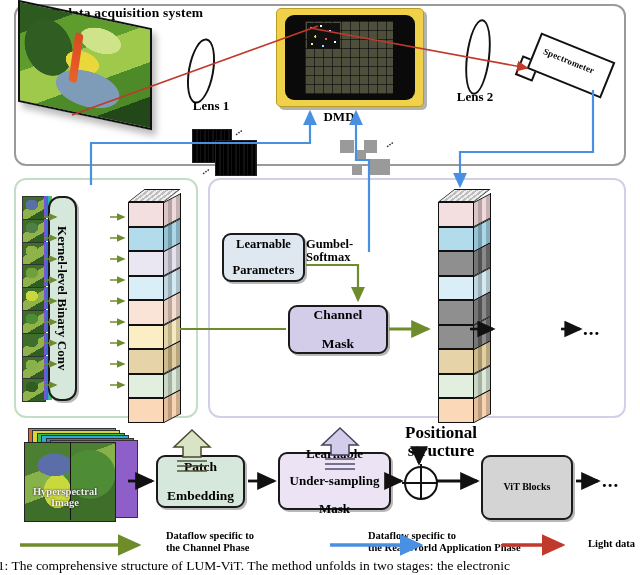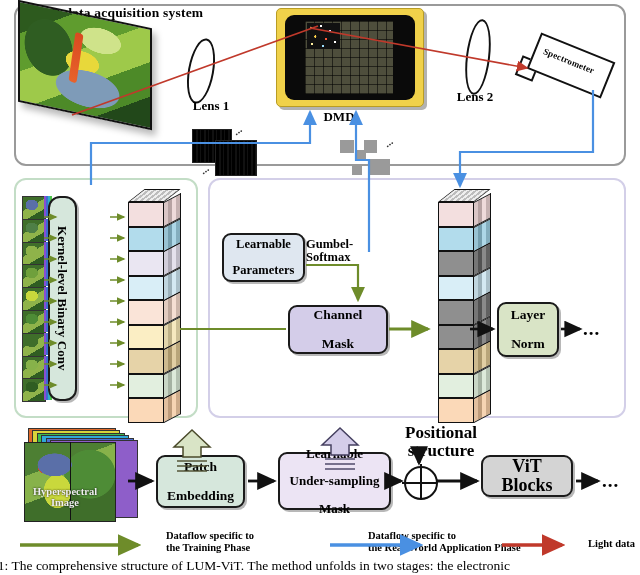--- a/index.html
+++ b/index.html
@@ -54,22 +54,22 @@
   }
   .patch-embed{
     left:156px;top:455px;width:89px;height:53px;
     background:#d6e7dc;font-size:13.5px;
   }
   .under-mask{
     left:278px;top:452px;width:113px;height:58px;
     background:#ece4f4;font-size:13px;
   }
   .vit-blocks{
-    left:481px;top:455px;width:92px;height:42px;
-    background:#d4d4d4;font-size:18px;
+    left:481px;top:455px;width:92px;height:65px;
+    background:#d4d4d4;font-size:10px;
   }
 
   
   .lbl{position:absolute;font-weight:bold;text-align:center;line-height:1.06;}
   .lbl-lens1{left:176px;top:99px;width:70px;font-size:13px;}
   .lbl-dmd{left:312px;top:110px;width:54px;font-size:13px;}
   .lbl-lens2{left:440px;top:90px;width:70px;font-size:13px;}
   .lbl-gumbel{left:306px;top:238px;width:62px;font-size:12.5px;text-align:left;}
   .lbl-posenc{left:385px;top:424px;width:112px;font-size:17px;}
   .lbl-hyper{
@@ -358,26 +358,20 @@
       <div class="slab" style="top: 122.5px; background: rgb(143, 143, 143);"></div>
       <div class="slab-side" style="top: 122.5px; background: repeating-linear-gradient(90deg, rgb(118, 118, 118) 0px, rgb(118, 118, 118) 4px, rgb(82, 82, 82) 4px, rgb(82, 82, 82) 8px, rgb(138, 138, 138) 8px, rgb(138, 138, 138) 12px, rgb(97, 97, 97) 12px, rgb(97, 97, 97) 17px);"></div>
       <div class="slab" style="top: 147px; background: rgb(230, 211, 168);"></div>
       <div class="slab-side" style="top: 147px; background: repeating-linear-gradient(90deg, rgb(205, 186, 143) 0px, rgb(205, 186, 143) 4px, rgb(169, 150, 107) 4px, rgb(169, 150, 107) 8px, rgb(225, 206, 163) 8px, rgb(225, 206, 163) 12px, rgb(184, 165, 122) 12px, rgb(184, 165, 122) 17px);"></div>
       <div class="slab" style="top: 171.5px; background: rgb(226, 239, 223);"></div>
       <div class="slab-side" style="top: 171.5px; background: repeating-linear-gradient(90deg, rgb(201, 214, 198) 0px, rgb(201, 214, 198) 4px, rgb(165, 178, 162) 4px, rgb(165, 178, 162) 8px, rgb(221, 234, 218) 8px, rgb(221, 234, 218) 12px, rgb(180, 193, 177) 12px, rgb(180, 193, 177) 17px);"></div>
       <div class="slab" style="top: 196px; background: rgb(251, 217, 184);"></div>
       <div class="slab-side" style="top: 196px; background: repeating-linear-gradient(90deg, rgb(226, 192, 159) 0px, rgb(226, 192, 159) 4px, rgb(190, 156, 123) 4px, rgb(190, 156, 123) 8px, rgb(246, 212, 179) 8px, rgb(246, 212, 179) 12px, rgb(205, 171, 138) 12px, rgb(205, 171, 138) 17px);"></div>
     </div>
 
-  <div class="box layer-norm">
-    <span>
-      <span>Layer</span><br>
-      <span>Norm</span>
-    </span>
-  </div>
   <div class="dots dots-ln">...</div>
 
   <div class="hs-wrap">
     <div id="hs-sheets">
         <div class="hs-sheet" style="left: 4px; top: 0px; background: rgb(224, 106, 42);"></div>
         <div class="hs-sheet" style="left: 8.4px; top: 2.4px; background: rgb(216, 212, 58);"></div>
         <div class="hs-sheet" style="left: 12.8px; top: 4.8px; background: rgb(63, 187, 74);"></div>
         <div class="hs-sheet" style="left: 17.2px; top: 7.2px; background: rgb(47, 168, 216);"></div>
         <div class="hs-sheet" style="left: 21.6px; top: 9.6px; background: rgb(74, 111, 212);"></div>
         <div class="hs-sheet" style="left: 26px; top: 12px; background: rgb(142, 94, 201);"></div>
@@ -413,21 +407,21 @@
   <div class="pluscircle"></div>
 
   <div class="box vit-blocks">
     <span>ViT Blocks</span>
   </div>
   <div class="dots dots-vit">...</div>
 
   <div class="legend">
     <div class="lg-text" style="left:148px;top:0px;width:170px;">
       <span>Dataflow specific to</span><br>
-      <span>the Training Phase</span>
+      <span>the Channel Phase</span>
     </div>
     <div class="lg-text" style="left:350px;top:0px;width:240px;">
       <span>Dataflow specific to</span><br>
       <span>the Real-World Application Phase</span>
     </div>
     <div class="lg-text" style="left:570px;top:8px;width:80px;">
       <span>Light data</span>
     </div>
   </div>
 

